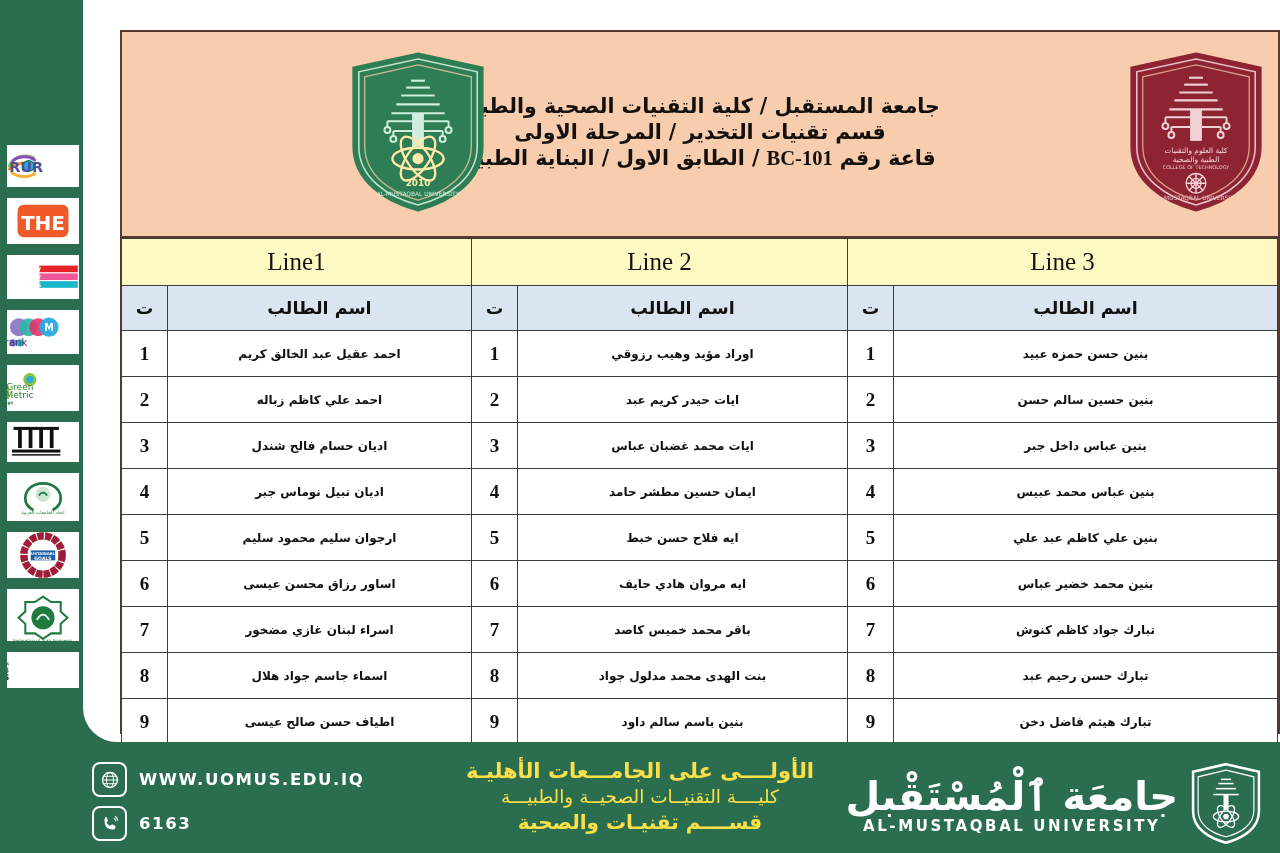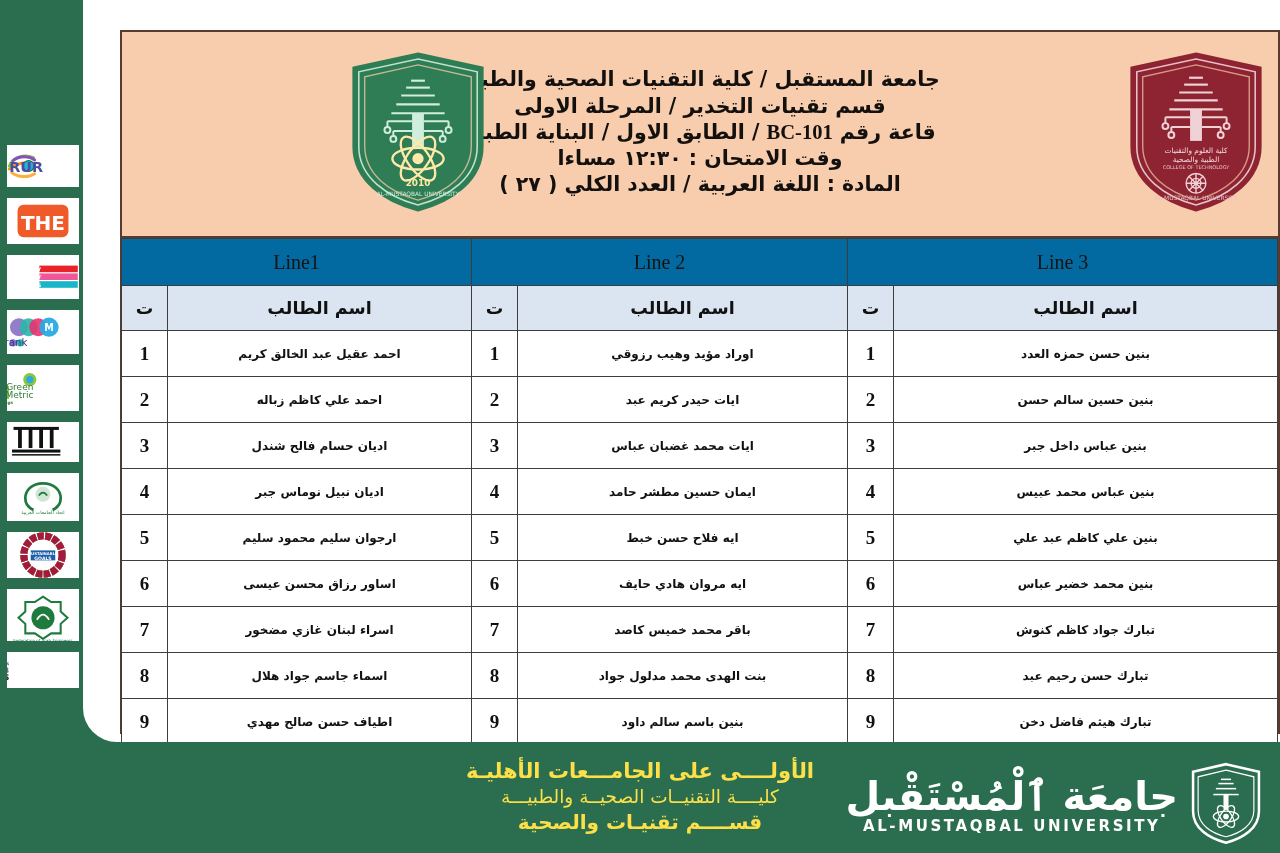--- a/index.html
+++ b/index.html
@@ -65,25 +65,25 @@
   
   table#roster{
     width:100%;border-collapse:collapse;table-layout:fixed;
     direction:rtl;
   }
   table#roster td,table#roster th{
     border:1.6px solid #3d3d3d;
     padding:0;margin:0;
   }
   tr.line-head th{
-    background:#0369a1;
+    background:#fef9c3;
     height:46px;
     font-family:"Liberation Serif",serif;
     font-weight:normal;
-    font-size:20px;color:#171310;
+    font-size:25px;color:#171310;
     text-align:center;
     direction:ltr;
     border-top:none;
   }
   tr.col-head th{
     background:#dbe5f1;
     height:44px;
     font-family:"DejaVu Sans","Liberation Sans",sans-serif;
     font-weight:bold;font-size:17.5px;color:#111;
     text-align:center;
@@ -312,22 +312,20 @@
     </div>
 
     <div id="header-lines">
       <div>جامعة المستقبل / كلية التقنيات الصحية والطبية</div>
       <div>قسم تقنيات التخدير / المرحلة الاولى</div>
       <div>
         <span>قاعة رقم</span>
         <span class="hall-code">BC-101</span>
         <span>/ الطابق الاول / البناية الطبية</span>
       </div>
-      <div>وقت الامتحان : ١٢:٣٠ مساءا</div>
-      <div>المادة : اللغة العربية  /  العدد الكلي ( ٢٧ )</div>
     </div>
 
     <div class="crest" id="crest-maroon">
       <svg viewBox="0 0 150 170" width="148" height="168" aria-hidden="true">
         <path d="M75 6 L140 20 V100 C140 134 108 156 75 164 C42 156 10 134 10 100 V20 Z" fill="#8e2432" stroke="#8e2432" stroke-width="3"></path>
         <path d="M75 11 L135 24 V100 C135 131 106 151 75 159 C44 151 15 131 15 100 V24 Z" fill="none" stroke="#e8c0c6" stroke-width="1.6"></path>
         <path d="M75 17 L129 29 V99 C129 128 104 146 75 154 C46 146 21 128 21 99 V29 Z" fill="none" stroke="#f7cdae" stroke-width="1.4" opacity=".7"></path>
         <g stroke="#f0d2d6" stroke-width="2.2" fill="none">
           <path d="M48 62 H102"></path>
           <path d="M53 53 H97"></path>
@@ -378,21 +376,21 @@
         <th>اسم الطالب</th>
         <th class="idx">ت</th>
         <th class="grp-sep">اسم الطالب</th>
         <th class="idx">ت</th>
         <th class="grp-sep">اسم الطالب</th>
         <th class="idx">ت</th>
       </tr>
     </thead>
     <tbody id="roster-body">
         <tr class="data-row">
-          <td class="nm">بنين حسن حمزه العدد</td>
+          <td class="nm">بنين حسن حمزه عبيد</td>
           <td class="idx">1</td>
           <td class="nm grp-sep">اوراد مؤيد وهيب رزوقي</td>
           <td class="idx">1</td>
           <td class="nm grp-sep">احمد عقيل عبد الخالق كريم</td>
           <td class="idx">1</td>
         </tr>
         <tr class="data-row">
           <td class="nm">بنين حسين سالم حسن</td>
           <td class="idx">2</td>
           <td class="nm grp-sep">ايات حيدر كريم عبد</td>
@@ -446,29 +444,50 @@
           <td class="nm grp-sep">بنت الهدى محمد مدلول جواد</td>
           <td class="idx">8</td>
           <td class="nm grp-sep">اسماء جاسم جواد هلال</td>
           <td class="idx">8</td>
         </tr>
         <tr class="data-row">
           <td class="nm">تبارك هيثم فاضل دخن</td>
           <td class="idx">9</td>
           <td class="nm grp-sep">بنين باسم سالم داود</td>
           <td class="idx">9</td>
-          <td class="nm grp-sep">اطياف حسن صالح مهدي</td>
+          <td class="nm grp-sep">اطياف حسن صالح عيسى</td>
           <td class="idx">9</td>
         </tr>
       </tbody>
   </table>
 </div>
 
 <div id="footer">
 
+  <div id="footer-left">
+    <div class="contact-row">
+      <span class="contact-ico">
+        <svg viewBox="0 0 24 24" width="20" height="20" aria-hidden="true">
+          <circle cx="12" cy="12" r="9" fill="none" stroke="#ffffff" stroke-width="1.6"></circle>
+          <ellipse cx="12" cy="12" rx="4.2" ry="9" fill="none" stroke="#ffffff" stroke-width="1.2"></ellipse>
+          <path d="M3 12h18M4.5 7.5h15M4.5 16.5h15" stroke="#ffffff" stroke-width="1.2"></path>
+        </svg>
+      </span>
+      <span class="contact-txt">WWW.UOMUS.EDU.IQ</span>
+    </div>
+    <div class="contact-row">
+      <span class="contact-ico">
+        <svg viewBox="0 0 24 24" width="20" height="20" aria-hidden="true">
+          <path d="M6.5 3.5c1 0 1.6.4 2 1.4l.9 2.2c.3.8.1 1.4-.5 1.9l-1 .8c.8 1.9 2.4 3.5 4.3 4.3l.8-1c.5-.6 1.1-.8 1.9-.5l2.2.9c1 .4 1.4 1 1.4 2 0 2-1.6 3.1-3.4 3.1C8.8 18.6 5.4 15.2 5.4 7 5.4 5.1 6.5 3.5 6.5 3.5Z" fill="#ffffff"></path>
+          <path d="M17 5.2a5.5 5.5 0 0 1 2 3.2M18.6 3a8 8 0 0 1 2.6 4.4" fill="none" stroke="#ffffff" stroke-width="1.3" stroke-linecap="round"></path>
+        </svg>
+      </span>
+      <span class="contact-txt">6163</span>
+    </div>
+  </div>
 
   <div id="footer-center">
     <div class="f1">الأولــــى على الجامـــعات الأهليـة</div>
     <div class="f2">كليــــة التقنيــات الصحيــة والطبيـــة</div>
     <div class="f3">قســــم تقنيـات والصحية</div>
   </div>
 
   <div id="footer-right">
     <div id="footer-wordmark">
       <div class="ar">جامعَة ٱلْمُسْتَقْبل</div>

